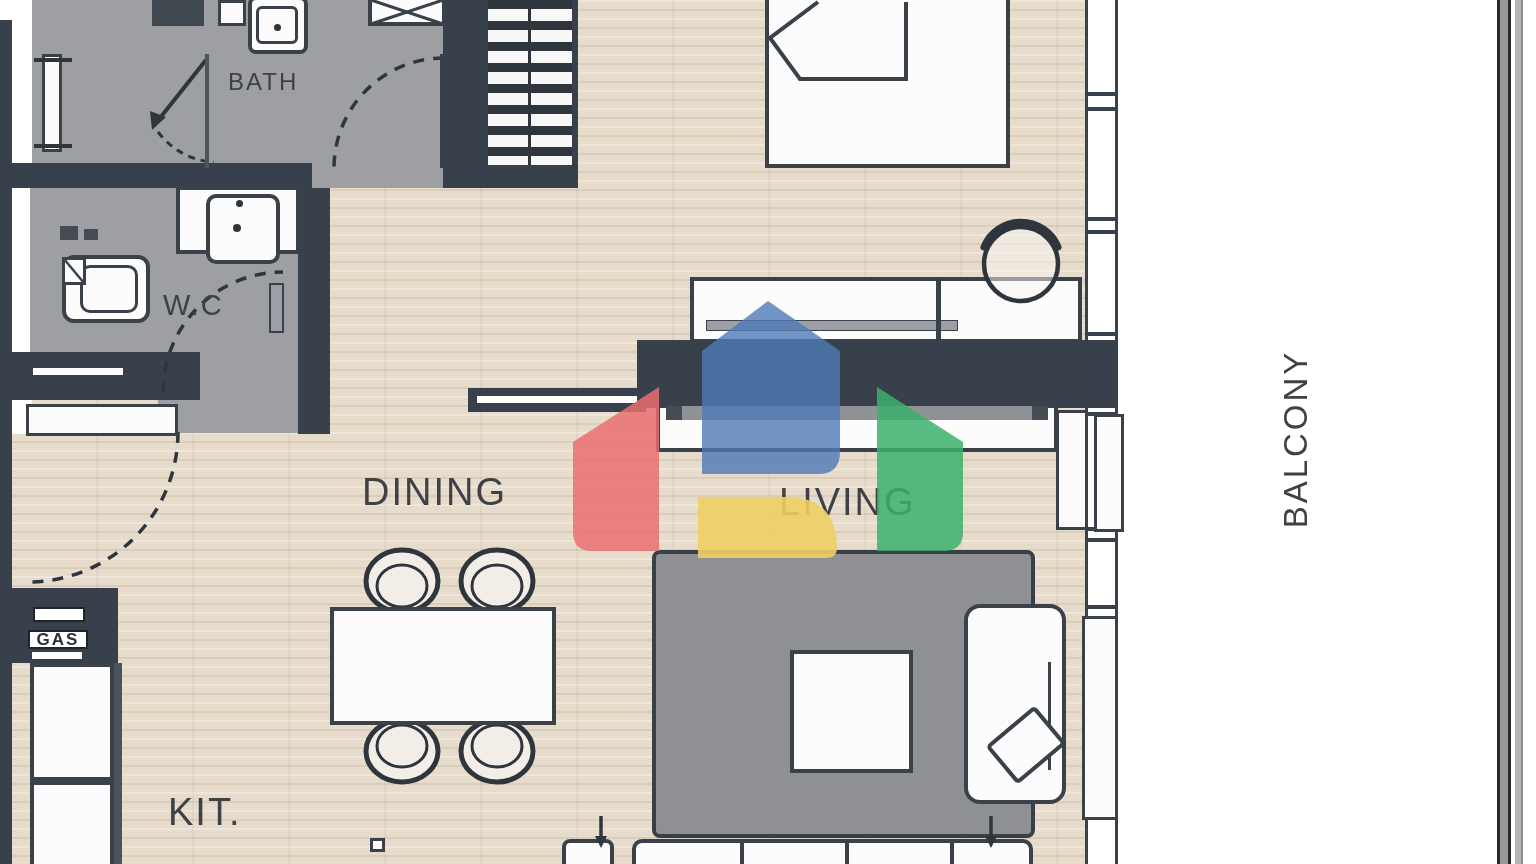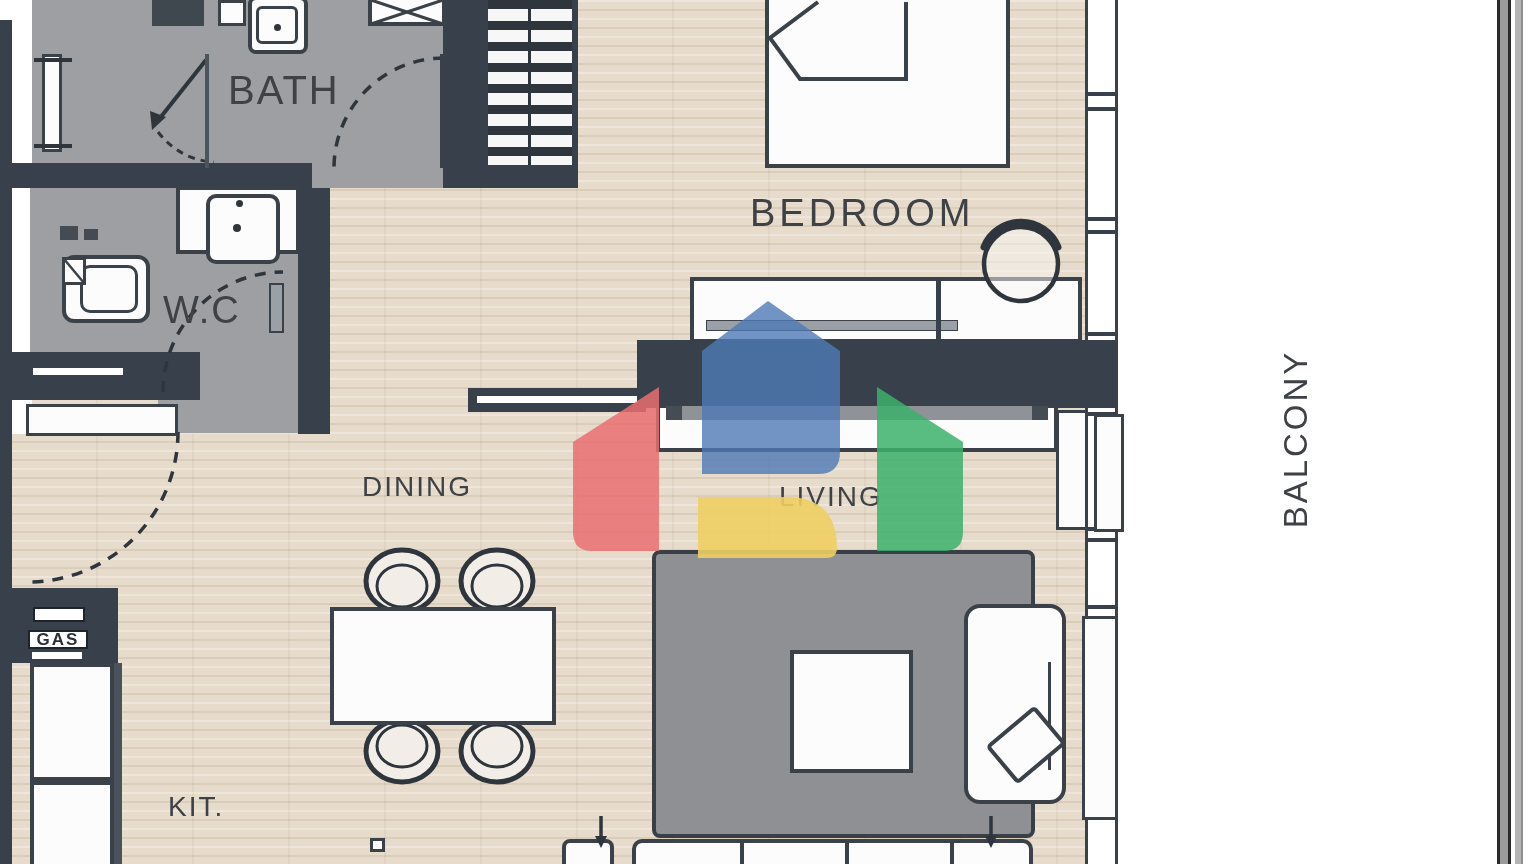--- a/index.html
+++ b/index.html
@@ -8,21 +8,21 @@
   .abs{position:absolute;box-sizing:border-box;}
   .wood{background-color:#e7dccc;
     background-image:
       repeating-linear-gradient(to bottom, rgba(255,255,255,.28) 0 2px, rgba(0,0,0,0) 2px 9px, rgba(120,95,70,.12) 9px 11px, rgba(0,0,0,0) 11px 18px),
       repeating-linear-gradient(to right, rgba(120,95,70,.07) 0 2px, rgba(0,0,0,0) 2px 96px);}
   .tile{background:#9d9fa2;}
   .wall{background:#38414b;}
   .white{background:#ffffff;}
   .furn{background:#fcfcfc;border:4px solid #3a4149;}
   .furn3{background:#fcfcfc;border:3px solid #3a4149;}
-  .lbl{position:absolute;color:#3e4145;font-size:28px;letter-spacing:2px;white-space:nowrap;}
+  .lbl{position:absolute;color:#3e4145;font-size:38px;letter-spacing:2px;white-space:nowrap;}
   svg{position:absolute;left:0;top:0;pointer-events:none;}
 </style>
 </head>
 <body>
 
 <div class="plan">
 
   <div class="abs wood" style="left:0;top:0;width:1086px;height:864px;"></div>
   <div class="abs white" style="left:0;top:0;width:32px;height:20px;"></div>
   <div class="abs white" style="left:12px;top:20px;width:20px;height:414px;"></div>
@@ -142,23 +142,22 @@
   <div class="abs furn" style="left:206px;top:194px;width:74px;height:70px;border-radius:10px;"></div>
   <div class="abs" style="left:236px;top:200px;width:7px;height:7px;background:#2f353c;border-radius:50%;"></div>
   <div class="abs" style="left:233px;top:224px;width:8px;height:8px;background:#2f353c;border-radius:50%;"></div>
   <div class="abs furn" style="left:62px;top:255px;width:88px;height:68px;border-radius:12px;"></div>
   <div class="abs furn3" style="left:80px;top:265px;width:58px;height:48px;border-radius:10px;"></div>
   <div class="abs furn3" style="left:62px;top:257px;width:24px;height:28px;"></div>
   <div class="abs" style="left:60px;top:226px;width:18px;height:14px;background:#454b52;"></div>
   <div class="abs" style="left:84px;top:229px;width:14px;height:11px;background:#454b52;"></div>
   <div class="abs" style="left:269px;top:283px;width:15px;height:50px;background:#9aa0a5;border:2px solid #3a4149;"></div>
 
-  <div class="lbl" style="left:228px;top:68px;font-size:40px;text-align:center;">BATH</div>
-  <div class="lbl" style="left:163px;top:289px;font-size:38px;">W.C</div>
-  <div class="lbl" style="left:750px;top:192px;font-size:38px;letter-spacing:4px;">BEDROOM</div>
+  <div class="lbl" style="left:228px;top:68px;font-size:24px;text-align:center;">BATH</div>
+  <div class="lbl" style="left:163px;top:289px;font-size:29px;">W.C</div>
   <div class="lbl" style="left:362px;top:471px;">DINING</div>
   <div class="lbl" style="left:779px;top:481px;">LIVING</div>
   <div class="lbl" style="left:168px;top:791px;">KIT.</div>
   <div class="lbl" style="left:1196px;top:420px;width:200px;text-align:center;font-size:33px;letter-spacing:3px;transform:rotate(-90deg);">BALCONY</div>
 
   <svg id="svg-over" width="1536" height="864" viewBox="0 0 1536 864">
     <polyline points="818,2 770,38 800,79 906,79 906,2" fill="none" stroke="#3a4149" stroke-width="4"></polyline>
     <line x1="64" y1="259" x2="84" y2="283" stroke="#3a4149" stroke-width="2.5"></line>
     <line x1="371" y1="0" x2="443" y2="24" stroke="#3a4149" stroke-width="3"></line>
     <line x1="443" y1="0" x2="371" y2="24" stroke="#3a4149" stroke-width="3"></line>

